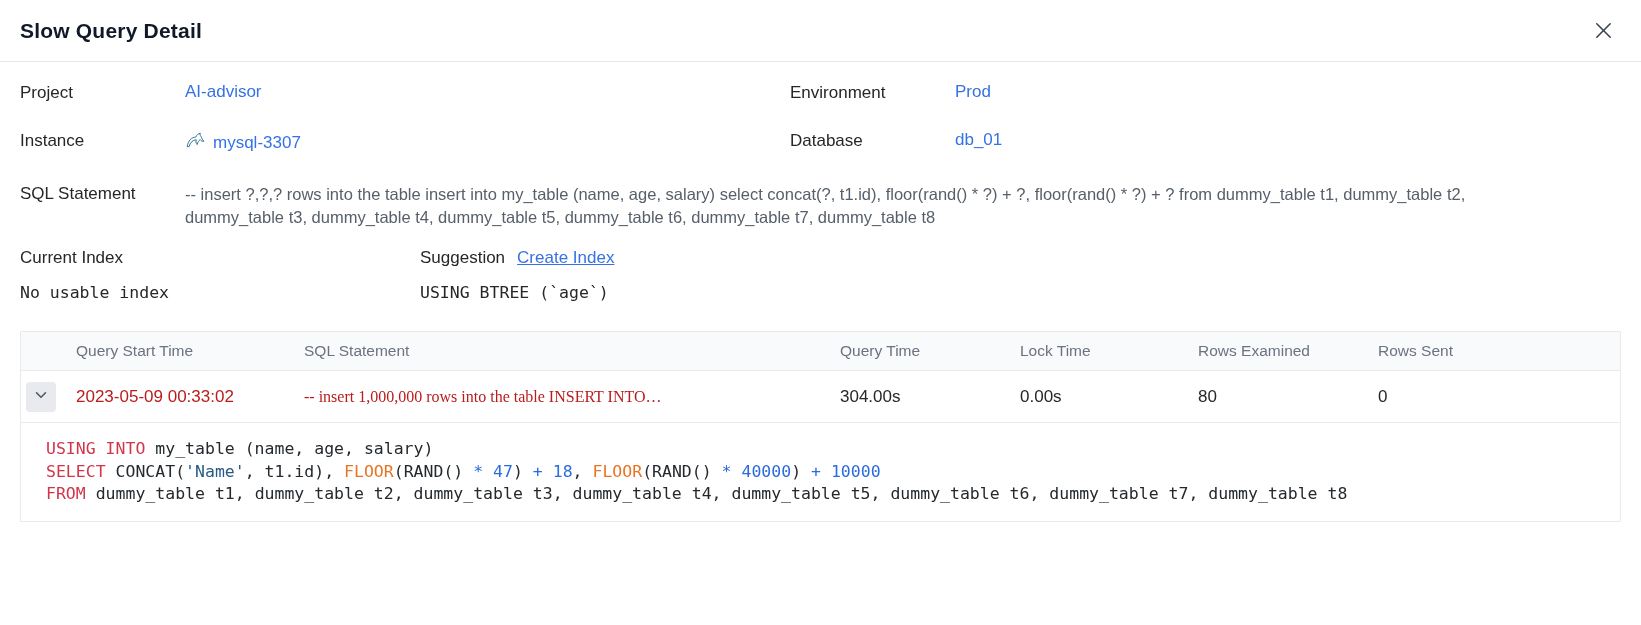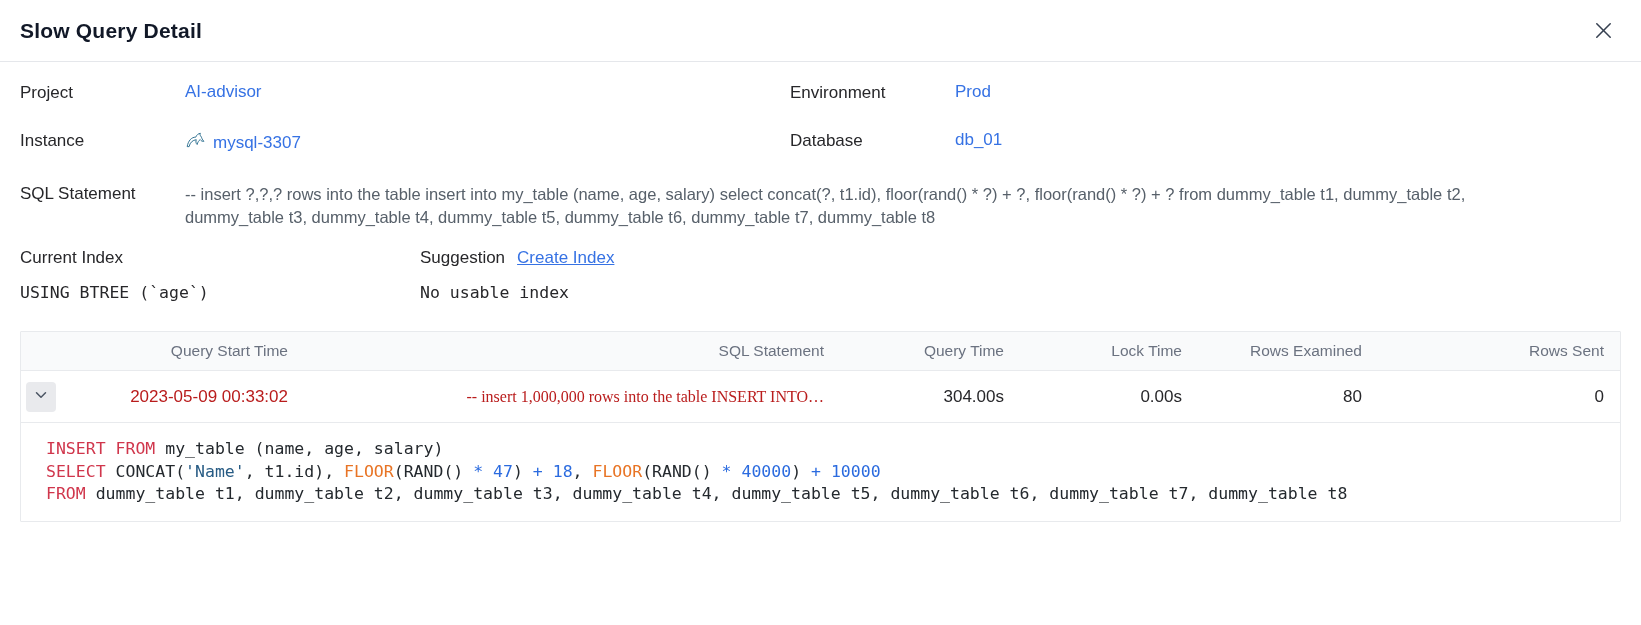--- a/index.html
+++ b/index.html
@@ -35,21 +35,21 @@
   .suggestion-head a { text-decoration: underline; font-size: 17px; color: var(--c-link); cursor: pointer; }
   .index-value { font-family: "DejaVu Sans Mono", monospace; font-size: 16.5px; color: #27272a; }
 
   
   .sq-table { margin-top: 29px; border: 1px solid #e8eaed; border-radius: 1px; }
   .t-row { display: grid; grid-template-columns: 55px 228px 1fr 180px 178px 180px 242px;
            align-items: center; }
   .t-head { background: #f9fafb; height: 39px; border-bottom: 1px solid #e8eaed; }
   .t-head .t-cell { font-size: 15.5px; color: #6b7280; font-weight: 400; }
   .t-body-row { height: 52px; border-bottom: 1px solid #e8eaed; background: #fff; cursor: pointer; }
-  .t-cell { overflow: hidden; white-space: nowrap; padding-right: 16px; text-align: right; }
+  .t-cell { overflow: hidden; white-space: nowrap; padding-right: 16px; }
   .cell-date { font-size: 17px; color: #b91c1c; }
   .cell-sql { font-family: Liberation Serif, serif; font-size: 16px; color: #b91c1c; }
   .cell-num { font-size: 17px; color: #27272a; }
   .expander-wrap { display: flex; justify-content: center; }
   .expander-btn { width: 30px; height: 30px; background: #e9eaed; border: none; border-radius: 4px;
                   display: flex; align-items: center; justify-content: center; cursor: pointer; }
 
   
   .expanded-row { padding: 15px 2px 15px 25px; background: #fff; }
   .code-line { font-family: "DejaVu Sans Mono", monospace; font-size: 16.5px; line-height: 22.5px;
@@ -109,22 +109,22 @@
       <div class="info-label">SQL Statement</div>
       <div class="sql-statement-text">-- insert ?,?,? rows into the table insert into my_table (name, age, salary) select concat(?, t1.id), floor(rand() * ?) + ?, floor(rand() * ?) + ? from dummy_table t1, dummy_table t2, dummy_table t3, dummy_table t4, dummy_table t5, dummy_table t6, dummy_table t7, dummy_table t8</div>
     </div>
 
     <div class="index-grid">
       <div class="info-label">Current Index</div>
       <div class="suggestion-head">
         <span class="info-label">Suggestion</span>
         <a>Create Index</a>
       </div>
+      <div class="index-value">No usable index</div>
       <div class="index-value">USING BTREE (`age`)</div>
-      <div class="index-value">No usable index</div>
     </div>
 
     <div class="sq-table">
 
       <div class="t-row t-head">
         <div class="t-cell"></div>
         <div class="t-cell">Query Start Time</div>
         <div class="t-cell">SQL Statement</div>
         <div class="t-cell">Query Time</div>
         <div class="t-cell">Lock Time</div>
@@ -145,21 +145,21 @@
         <div class="t-cell cell-date">2023-05-09 00:33:02</div>
         <div class="t-cell cell-sql">-- insert 1,000,000 rows into the table INSERT INTO…</div>
         <div class="t-cell cell-num">304.00s</div>
         <div class="t-cell cell-num">0.00s</div>
         <div class="t-cell cell-num">80</div>
         <div class="t-cell cell-num">0</div>
       </div>
 
       <div class="expanded-row">
         <div>
-            <div class="code-line"><span class="tok-keyword">INSERT FROM</span><span class="tok-plain"> my_table (name, age, salary)</span></div>
+            <div class="code-line"><span class="tok-keyword">USING INTO</span><span class="tok-plain"> my_table (name, age, salary)</span></div>
             <div class="code-line"><span class="tok-keyword">SELECT</span><span class="tok-plain"> CONCAT(</span><span class="tok-string">'Name'</span><span class="tok-plain">, t1.id), </span><span class="tok-function">FLOOR</span><span class="tok-plain">(RAND() </span><span class="tok-number">* 47</span><span class="tok-plain">) </span><span class="tok-number">+ 18</span><span class="tok-plain">, </span><span class="tok-function">FLOOR</span><span class="tok-plain">(RAND() </span><span class="tok-number">* 40000</span><span class="tok-plain">) </span><span class="tok-number">+ 10000</span></div>
             <div class="code-line"><span class="tok-keyword">FROM</span><span class="tok-plain"> dummy_table t1, dummy_table t2, dummy_table t3, dummy_table t4, dummy_table t5, dummy_table t6, dummy_table t7, dummy_table t8</span></div>
           </div>
       </div>
 
     </div>
 
   </div>
 </div>
 

